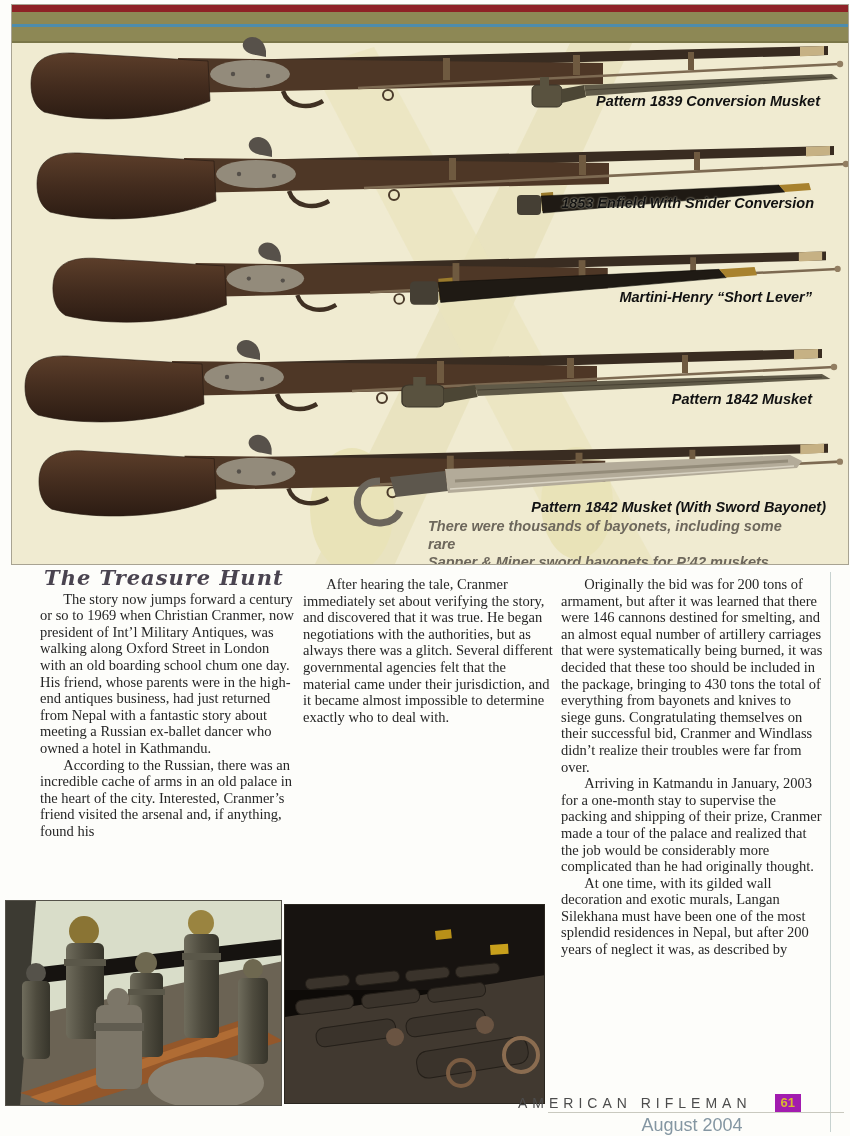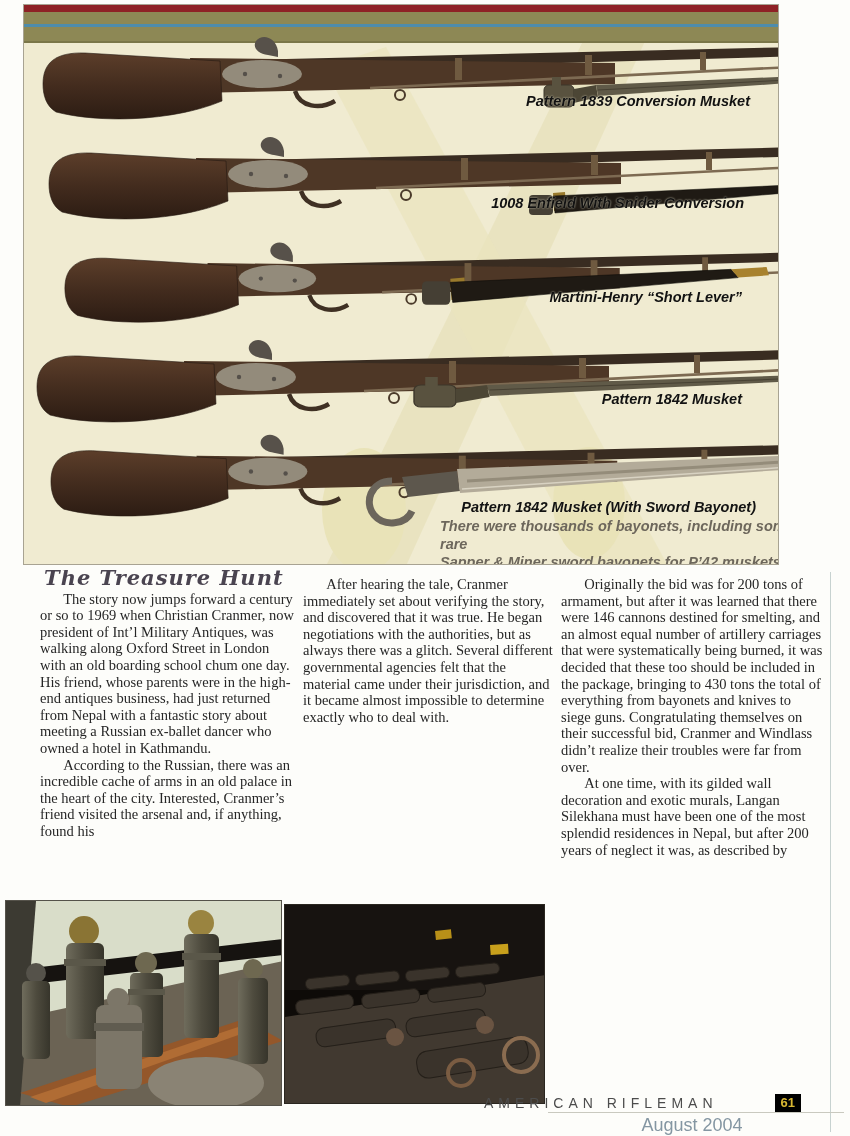--- a/index.html
+++ b/index.html
@@ -1,20 +1,20 @@
 <!DOCTYPE html>
 <html><head>
 <meta charset="utf-8">
 <style>
   html,body{margin:0;padding:0;}
   body{width:850px;height:1136px;background:#e9e9e4;font-family:"Liberation Serif",serif;}
   .page{position:relative;width:850px;height:1136px;background:#fdfdfa;overflow:hidden;}
 
   
-  .photo-main{position:absolute;left:23px;top:4px;width:756px;height:561px;background:#f0ebd1;border:1px solid #a8a392;box-sizing:border-box;overflow:hidden;padding-left:36px;}
+  .photo-main{position:absolute;left:11px;top:4px;width:838px;height:561px;background:#f0ebd1;border:1px solid #a8a392;box-sizing:border-box;overflow:hidden;padding-left:36px;}
   .photo-main svg{position:absolute;left:0;top:0;}
   .gun-label{position:absolute;font-family:"Liberation Sans",sans-serif;font-weight:bold;font-style:italic;font-size:14.5px;color:#121212;white-space:nowrap;text-shadow:0 0 2px rgba(240,235,209,.9);}
   .photo-caption{position:absolute;left:416px;top:512px;width:360px;font-family:"Liberation Sans",sans-serif;font-style:italic;font-size:14.5px;line-height:18px;color:#6d675c;font-weight:bold;}
 
   
   .col{position:absolute;font-size:14.5px;line-height:16.6px;color:#262626;overflow:hidden;}
   .col p{margin:0;text-indent:1.6em;}
   .col p.cont{text-indent:0;}
   .col1{left:40px;top:570px;width:256px;height:332px;}
   .col2{left:303px;top:576px;width:253px;height:330px;}
@@ -23,21 +23,21 @@
 
   
   .photo-left{position:absolute;left:5px;top:900px;width:277px;height:206px;border:1px solid #55524a;box-sizing:border-box;overflow:hidden;}
   .photo-right{position:absolute;left:284px;top:904px;width:261px;height:200px;border:1px solid #2a261f;box-sizing:border-box;overflow:hidden;}
 
   
   .footer-rule{position:absolute;left:548px;top:1112px;width:296px;border-top:1px solid #c9c9bf;}
   .col-edge-line{position:absolute;left:830px;top:572px;height:560px;width:0;border-left:1px solid #c7d2d0;}
   .footer-line{position:absolute;left:517px;top:1094px;width:284px;height:18px;display:flex;align-items:center;justify-content:flex-end;gap:23px;}
   .mag-name{font-family:"Liberation Sans",sans-serif;font-size:14px;letter-spacing:5px;color:#4c4c4c;white-space:nowrap;}
-  .page-badge{font-family:"Liberation Sans",sans-serif;font-size:13px;font-weight:bold;color:#d9b832;background:#000000;padding:1px 6px 2px 6px;margin-left:34px;}
+  .page-badge{font-family:"Liberation Sans",sans-serif;font-size:13px;font-weight:bold;color:#d9b832;background:#a21caf;padding:1px 6px 2px 6px;}
   .issue-date{position:absolute;left:556px;top:1115px;width:272px;text-align:center;font-family:"Liberation Sans",sans-serif;font-size:18px;color:#8496a2;}
 </style>
 </head>
 <body>
 
 <div class="page">
 
   <div class="photo-main">
     <svg width="838" height="561" viewBox="0 0 838 561">
       <defs>
@@ -104,21 +104,21 @@
       <use href="#musket" transform="translate(24,420) scale(0.99)"></use>
 
       <use href="#bay" transform="translate(520,68)"></use>
       <use href="#scab" transform="translate(505,178)"></use>
       <use href="#scab" transform="translate(398,262) scale(1.18)"></use>
       <use href="#bay" transform="translate(390,368) scale(1.4,1)"></use>
       <use href="#sword" transform="translate(338,446)"></use>
     </svg>
 
     <div class="gun-label" style="right:28px;top:88px">Pattern 1839 Conversion Musket</div>
-    <div class="gun-label" style="right:34px;top:190px">1008 Enfield With Snider Conversion</div>
+    <div class="gun-label" style="right:34px;top:190px">1853 Enfield With Snider Conversion</div>
     <div class="gun-label" style="right:36px;top:284px">Martini-Henry “Short Lever”</div>
     <div class="gun-label" style="right:36px;top:386px">Pattern 1842 Musket</div>
     <div class="gun-label" style="right:22px;top:494px">Pattern 1842 Musket (With Sword Bayonet)</div>
 
     <div class="photo-caption">
       <div>There were thousands of bayonets, including some rare</div>
       <div>Sapper &amp; Miner sword bayonets for P’42 muskets.</div>
     </div>
   </div>
 
@@ -127,20 +127,21 @@
     <p>The story now jumps forward a century or so to 1969 when Christian Cranmer, now president of Int’l Military Antiques, was walking along Oxford Street in London with an old boarding school chum one day. His friend, whose parents were in the high-end antiques business, had just returned from Nepal with a fantastic story about meeting a Russian ex-ballet dancer who owned a hotel in Kathmandu.</p>
     <p>According to the Russian, there was an incredible cache of arms in an old palace in the heart of the city. Interested, Cranmer’s friend visited the arsenal and, if anything, found his</p>
   </div>
 
   <div class="col col2">
     <p>After hearing the tale, Cranmer immediately set about verifying the story, and discovered that it was true. He began negotiations with the authorities, but as always there was a glitch. Several different governmental agencies felt that the material came under their jurisdiction, and it became almost impossible to determine exactly who to deal with.</p>
   </div>
 
   <div class="col col3">
     <p>Originally the bid was for 200 tons of armament, but after it was learned that there were 146 cannons destined for smelting, and an almost equal number of artillery carriages that were systematically being burned, it was decided that these too should be included in the package, bringing to 430 tons the total of everything from bayonets and knives to siege guns. Congratulating themselves on their successful bid, Cranmer and Windlass didn’t realize their troubles were far from over.</p>
+    <p>Arriving in Katmandu in January, 2003 for a one-month stay to supervise the packing and shipping of their prize, Cranmer made a tour of the palace and realized that the job would be considerably more complicated than he had originally thought.</p>
     <p>At one time, with its gilded wall decoration and exotic murals, Langan Silekhana must have been one of the most splendid residences in Nepal, but after 200 years of neglect it was, as described by</p>
   </div>
 
   <div class="photo-left">
     <svg width="277" height="206" viewBox="0 0 277 206">
       <defs>
         <linearGradient id="bronze" x1="0" y1="0" x2="1" y2="0">
           <stop offset="0" stop-color="#6f6c5c"></stop>
             <stop offset="0.5" stop-color="#4e4b3e"></stop>
             <stop offset="1" stop-color="#37352b"></stop>

